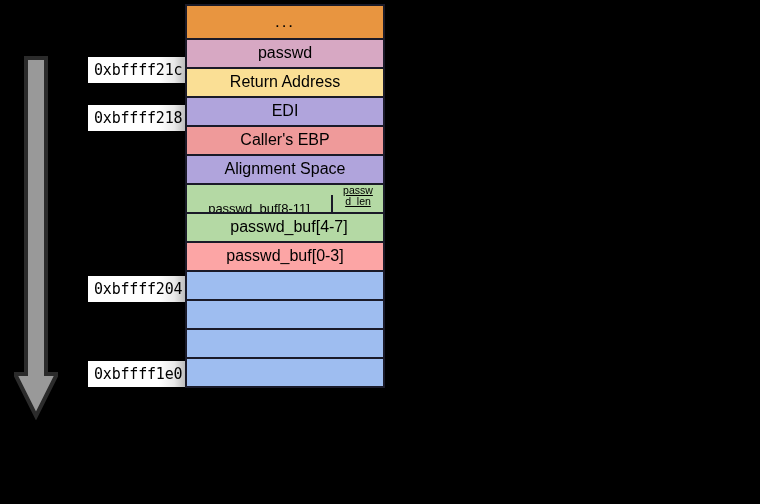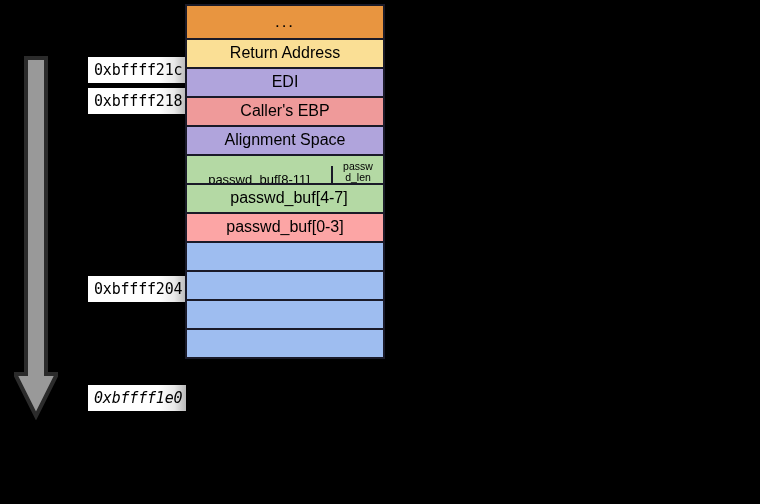--- a/index.html
+++ b/index.html
@@ -78,23 +78,24 @@
     display: flex;
     align-items: center;
     justify-content: center;
     margin-top: 20px;
   }
   .cell-side {
     box-sizing: border-box;
     height: 100%;
     flex: 1 1 auto;
     display: flex;
-    align-items: flex-end;
+    align-items: flex-start;
     justify-content: center;
     padding: 0 2px;
+    text-decoration: underline;
   }
 
   
   .addr {
     position: absolute;
     height: 26px;
     padding: 0 4px 0 6px;
     box-sizing: border-box;
     display: flex;
     align-items: center;
@@ -111,30 +112,33 @@
 
 <div id="diagram">
 
   <div class="arrow-wrap">
     <svg width="44" height="364" viewBox="0 0 44 364" xmlns="http://www.w3.org/2000/svg">
       <polygon points="7,2 27,2 27,318 38,318 17,360 -4,318 7,318" fill="#999999" stroke="#2b2b2b" stroke-width="4" transform="translate(5,0)"></polygon>
     </svg>
   </div>
 
   <div class="addr" style="left:88px; top:57px;">0xbffff21c</div>
-  <div class="addr" style="left:88px; top:88px;">0xbffff218</div>
+  <div class="addr" style="left:88px; top:105px;">0xbffff218</div>
   <div class="addr" style="left:88px; top:248px;margin-top:28px;">0xbffff204</div>
-  <div class="addr" style="left:88px; top:385px;font-style:italic;">0xbffff1e0</div>
+  <div class="addr" style="left:88px; top:361px;">0xbffff1e0</div>
 
   <div class="stack">
 
     <div class="row row-h-tall" style="background:#E89540;">
       <span class="lbl fs-dots">...</span>
     </div>
 
+    <div class="row row-h" style="background:#D7A8C3;">
+      <span class="lbl fs-big">passwd</span>
+    </div>
 
     <div class="row row-h" style="background:#FADF95;">
       <span class="lbl fs-big">Return Address</span>
     </div>
 
     <div class="row row-h" style="background:#B0A4DC;">
       <span class="lbl fs-big">EDI</span>
     </div>
 
     <div class="row row-h" style="background:#EF9A9A;">

